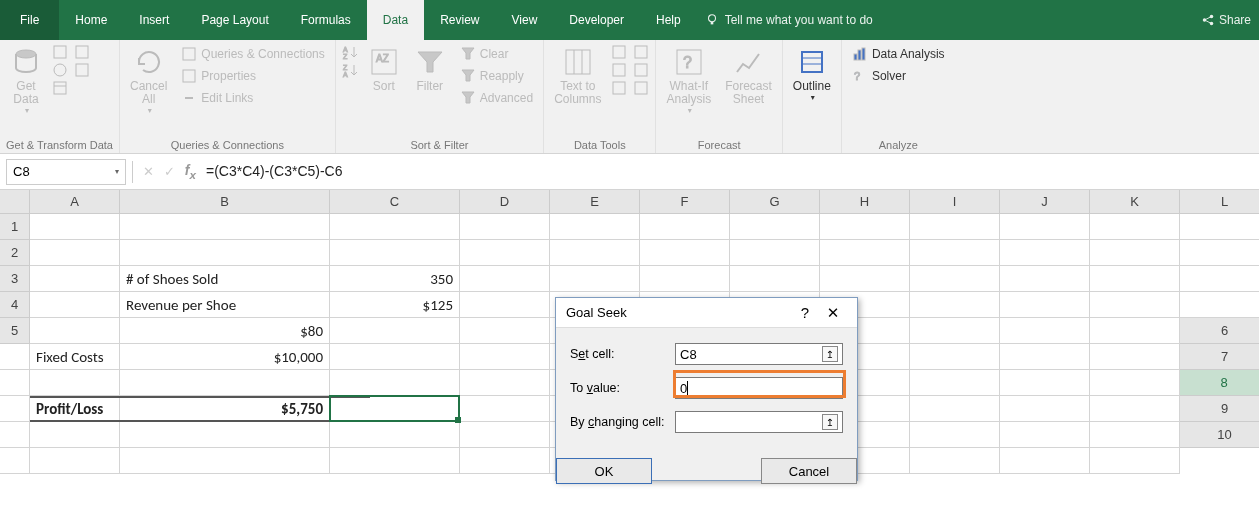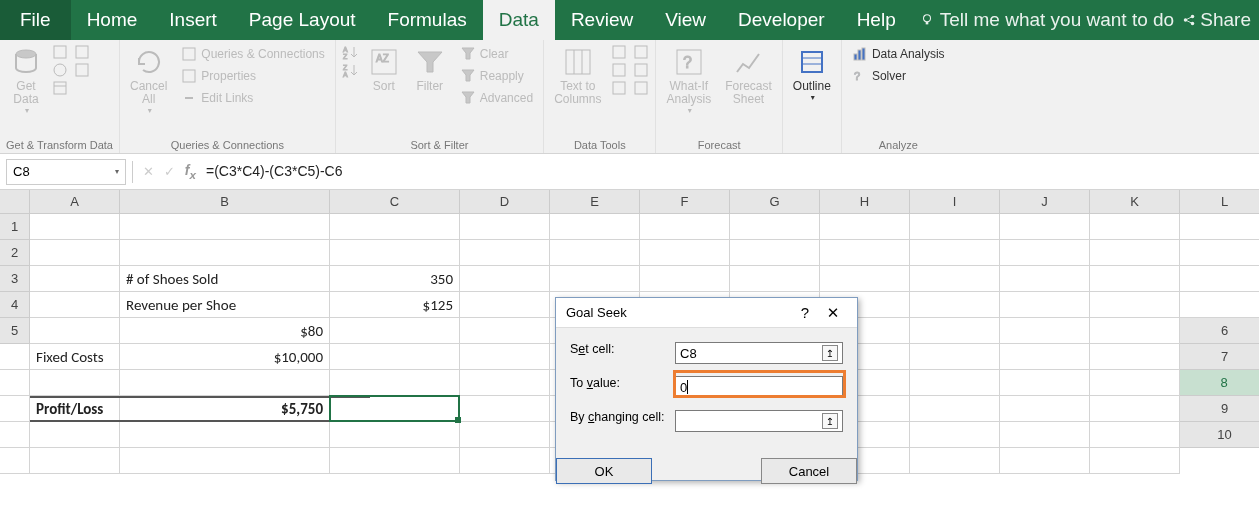--- a/index.html
+++ b/index.html
@@ -1,19 +1,19 @@
 <!DOCTYPE html>
 <html><head>
 <meta charset="utf-8">
 <style>
 * { box-sizing: border-box; margin: 0; padding: 0; font-family: "Segoe UI", Tahoma, sans-serif; }
 body { width: 1259px; height: 521px; overflow: hidden; background: #fff; font-size: 13px; position: relative; }
 
 
-.ribbon-tabs { background: #217346; height: 40px; display: flex; align-items: stretch; color: #fff; font-size: 19px; }
+.ribbon-tabs { background: #217346; height: 40px; display: flex; align-items: stretch; color: #fff; font-size: 12px; }
 .tab { padding: 0 16px; display: flex; align-items: center; cursor: pointer; }
 .tab.file { background: #1a5c38; padding: 0 20px; }
 .tab.active { background: #f1f1f1; color: #217346; }
 .tell-me { display: flex; align-items: center; gap: 6px; margin-left: 8px; opacity: .9; }
 .tell-me svg { width: 14px; height: 14px; }
 .share { margin-left: auto; display: flex; align-items: center; gap: 4px; padding-right: 8px; opacity: .9; }
 
 
 .ribbon { background: #f1f1f1; height: 114px; border-bottom: 1px solid #d4d4d4; display: flex; position: relative; }
 .group { display: flex; flex-direction: column; padding: 4px 6px 0 6px; border-right: 1px solid #e1e1e1; color: #bbb; }
@@ -49,21 +49,21 @@
 .sel-border { position: absolute; border: 2px solid #217346; pointer-events: none; }
 .sel-border::after { content: ""; position: absolute; right: -3px; bottom: -3px; width: 6px; height: 6px; background: #217346; }
 .bold-row-border { position: absolute; border-top: 2px solid #555; border-bottom: 2px solid #555; pointer-events: none; }
 
 
 .dialog { position: absolute; top: 297px; left: 555px; width: 303px; height: 184px; background: #f0f0f0; border: 1px solid #7f9cbf; box-shadow: 2px 2px 6px rgba(0,0,0,0.3); font-size: 12px; }
 .dialog-title { display: flex; align-items: center; height: 30px; padding: 0 10px; background: #fff; border-bottom: 1px solid #ddd; }
 .dialog-title .t { flex: 1; font-size: 13px; }
 .dialog-title .help, .dialog-title .close { width: 28px; text-align: center; font-size: 15px; cursor: pointer; }
 .dialog-body { padding: 14px 14px 8px 14px; }
-.dialog-row { display: flex; align-items: flex-start; margin-bottom: 10px; height: 24px; }
+.dialog-row { display: flex; align-items: center; margin-bottom: 10px; height: 24px; }
 .dialog-row label { width: 105px; font-size: 12.5px; }
 .dialog-row .req { text-decoration: underline; }
 .dialog-input { flex: 1; height: 22px; border: 1px solid #7a7a7a; background: #fff; display: flex; align-items: center; padding: 0 4px; font-size: 13px; }
 .dialog-input .refbtn { margin-left: auto; width: 16px; height: 16px; border: 1px solid #888; display: flex; align-items: center; justify-content: center; font-size: 10px; background: #f8f8f8; }
 .dialog-buttons { display: flex; justify-content: space-between; padding: 6px 0 10px; }
 .dialog-buttons button { width: 96px; height: 26px; background: #e9e9e9; border: 1px solid #888; font-size: 13px; cursor: pointer; }
 .dialog-buttons button.ok { border: 1.5px solid #3b6fb6; }
 .highlight-box { position: absolute; border: 3px solid #ed7d31; pointer-events: none; }
 .arrow { position: absolute; left: 622px; top: 344px; width: 68px; height: 50px; pointer-events: none; }
 .arrow svg { width: 100%; height: 100%; }

